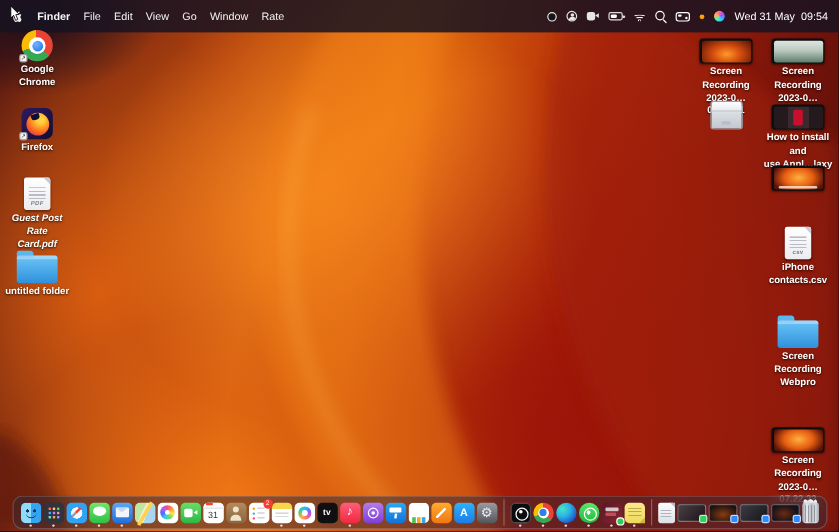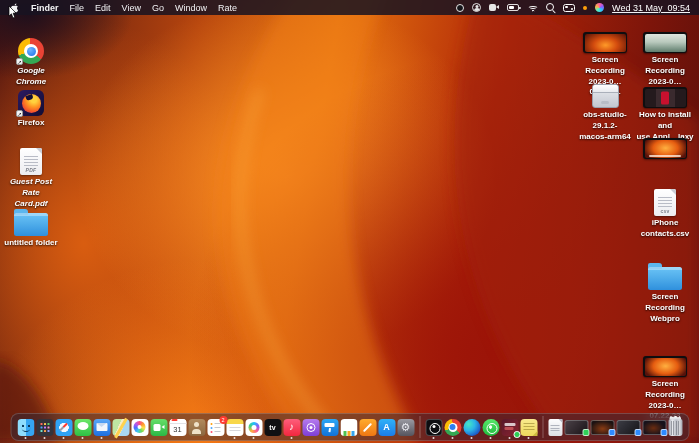--- a/index.html
+++ b/index.html
@@ -16,30 +16,30 @@
       radial-gradient(420px 300px at 100% 0%, #44101400 0%, rgba(61,14,18,0) 55%),
       radial-gradient(430px 430px at 70% 80%, #9c1408 0%, rgba(156,20,8,0) 70%),
       radial-gradient(340px 270px at 30% 98%, #f57a15 0%, rgba(245,122,21,0) 65%),
       radial-gradient(300px 260px at 41% 40%, #ff9224 0%, rgba(255,146,36,0) 70%),
       radial-gradient(250px 320px at 12% 55%, #d95d10 0%, rgba(217,93,16,0) 70%),
       linear-gradient(100deg, #501410 0%, #b6450e 26%, #e4720f 44%, #b02608 66%, #7e150a 84%, #4f0e0b 100%);
   }
   .wallpaper svg { position:absolute; inset:0; }
   
   .menubar {
-    position:absolute; top:0; left:0; right:0; height:15px;
+    position:absolute; top:0; left:0; right:0; height:27px;
     background:rgba(24,19,33,.85);
     display:flex; align-items:center; padding:0 9px;
     font-size:9px; color:#f2f2f4;
   }
   .mb-left { display:flex; align-items:center; gap:11px; }
   .apple-logo { width:9px; height:11px; display:flex; align-items:center; }
   .mb-item { cursor:default; }
   .mb-item.bold { font-weight:bold; margin-left:2px; }
-  .mb-right { margin-left:auto; display:flex; align-items:center; gap:8px;text-decoration:underline; }
+  .mb-right { margin-left:auto; display:flex; align-items:center; gap:8px; }
   .mi { display:flex; align-items:center; justify-content:center; }
   .mi-record { width:8px; height:8px; border-radius:50%; border:1.5px solid #e6e6e6; background:#15151a; }
   .mi-user { width:9px; height:9px; border-radius:50%; border:1px solid #e6e6e6; position:relative; overflow:hidden; }
   .mi-user::before { content:''; position:absolute; top:1px; left:50%; transform:translateX(-50%); width:3px; height:3px; border-radius:50%; background:#e6e6e6; }
   .mi-user::after { content:''; position:absolute; bottom:-1px; left:50%; transform:translateX(-50%); width:6px; height:4px; border-radius:3px 3px 0 0; background:#e6e6e6; }
   .mi-cam { width:10px; height:7px; position:relative; }
   .mi-cam::before { content:''; position:absolute; left:0; top:0; width:7px; height:7px; border-radius:2px; background:#e6e6e6; }
   .mi-cam::after { content:''; position:absolute; right:0; top:1px; border-top:2.5px solid transparent; border-bottom:2.5px solid transparent; border-right:3px solid #e6e6e6; }
   .mi-battery { width:12px; height:6.5px; border:1px solid rgba(255,255,255,.85); border-radius:2px; position:relative; }
   .mi-battery::before { content:''; position:absolute; left:.5px; top:.5px; bottom:.5px; width:5px; background:#fff; border-radius:1px; }
@@ -261,21 +261,21 @@
     <span class="mb-clock">Wed 31 May  09:54</span>
   </div>
 </div>
 
 <div class="cursor">
   <svg width="9" height="13" viewBox="0 0 9 13">
       <path d="M1,0 L1,10 L3.4,7.8 L5,12 L6.8,11.2 L5.2,7.2 L8,7 Z" fill="#fff" stroke="#000" stroke-width=".7"></path>
     </svg>
 </div>
 
-<div class="dicon" style="left:2px; top:36px;font-style:italic;">
+<div class="dicon" style="left:2px; top:23px;">
   <div class="art">
     <div class="art-chrome"></div>
     <span class="alias-badge">↗</span>
   </div>
   <div class="desk-label">Google Chrome</div>
 </div>
 
 <div class="dicon" style="left:2px; top:88px;">
   <div class="art">
     <div class="art-firefox"></div>
@@ -306,22 +306,20 @@
     <div class="art-video vt-orange"></div>
   </div>
   <div class="desk-label">Screen Recording
 2023-0…09.28.41</div>
 </div>
 
 <div class="dicon" style="left:576px; top:80px;">
   <div class="art">
     <div class="art-dmg"></div>
   </div>
-  <div class="desk-label">obs-studio-29.1.2-
-macos-arm64</div>
 </div>
 
 <div class="dicon" style="left:636px; top:25px;">
   <div class="art">
     <div class="art-video vt-green"></div>
   </div>
   <div class="desk-label">Screen Recording
 2023-0…09.55.59</div>
 </div>
 

